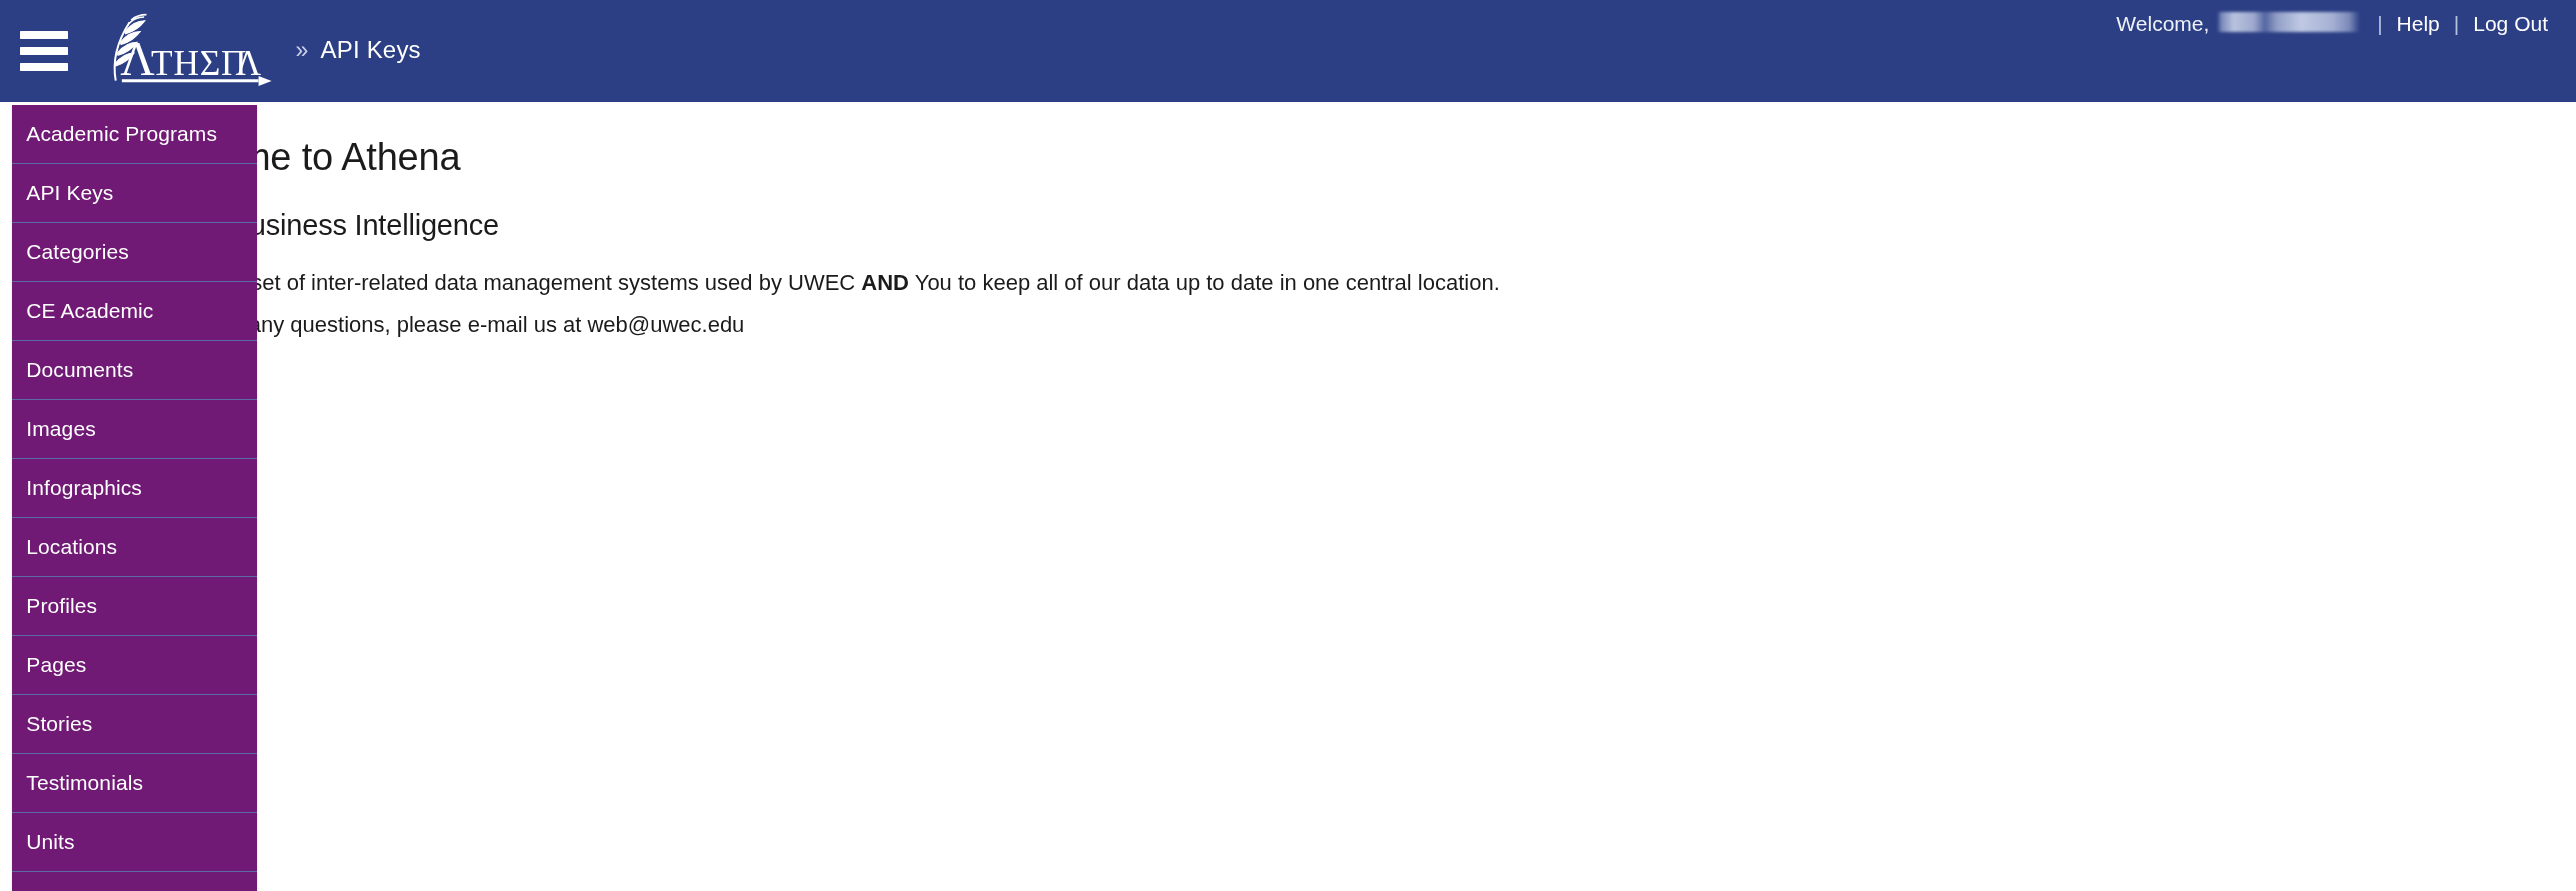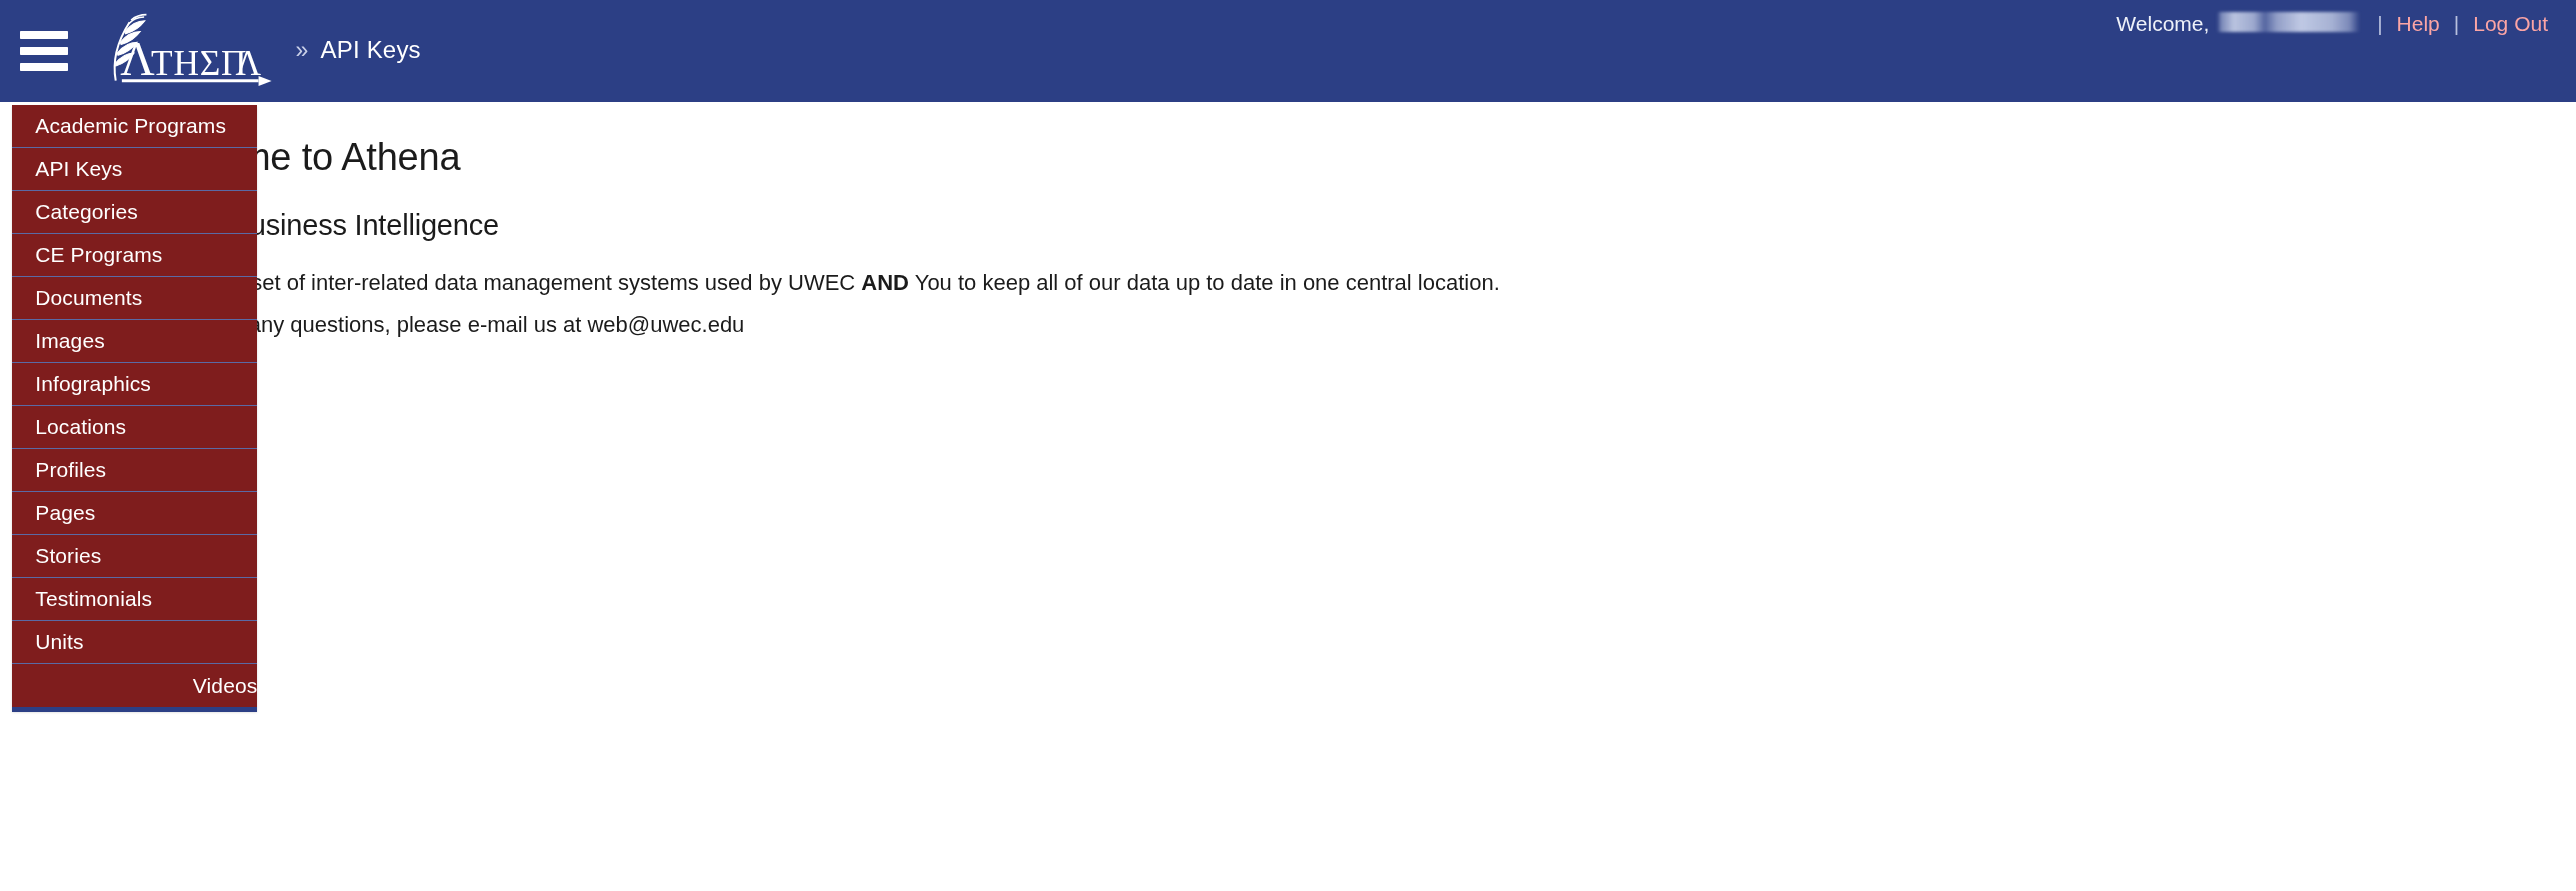--- a/index.html
+++ b/index.html
@@ -110,46 +110,46 @@
         rgba(178,189,221,.6) 132px, rgba(190,200,228,0) 143px);
     filter: blur(1.7px);
     border-radius: 1.5px;
     vertical-align: middle;
   }
   .topbar-right .divider {
     color: #b8c0de;
     margin: 0 14px;
   }
   .topbar-right a {
-    color: #fca5a5;
+    color: #ffffff;
     text-decoration: none;
   }
 
   
   .sidebar {
     position: absolute;
     left: 12.3px;
     top: 105px;
     width: 245px;
     background: #2C3F85;
     z-index: 20;
     padding-bottom: 4.6px;
     box-shadow: 0 0.8px 2.3px rgba(0,0,0,.15);
   }
   .sidebar-item {
-    height: 43px;
+    height: 59px;
     display: flex;
     align-items: center;
-    padding-left: 23px;
+    padding-left: 14px;
     color: #ffffff;
     font-size: 21px;
     letter-spacing: 0.1px;
     cursor: pointer;
     border-bottom: 1.5px solid #5A6AA5;
-    background: #7f1d1d;
+    background: #701a75;
     white-space: nowrap;
   }
   .sidebar-item:last-child { border-bottom: none; justify-content: flex-end; }
 
   
   .main {
     position: absolute;
     left: 0;
     top: 102px;
     width: 2576px;
@@ -253,21 +253,21 @@
   <div class="sidebar-item">
       <span>Academic Programs</span>
     </div>
   <div class="sidebar-item">
       <span>API Keys</span>
     </div>
   <div class="sidebar-item">
       <span>Categories</span>
     </div>
   <div class="sidebar-item">
-      <span>CE Programs</span>
+      <span>CE Academic</span>
     </div>
   <div class="sidebar-item">
       <span>Documents</span>
     </div>
   <div class="sidebar-item">
       <span>Images</span>
     </div>
   <div class="sidebar-item">
       <span>Infographics</span>
     </div>

